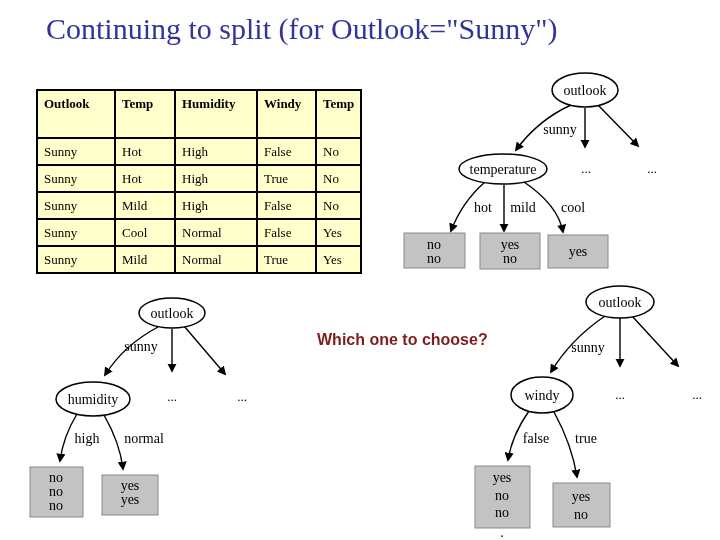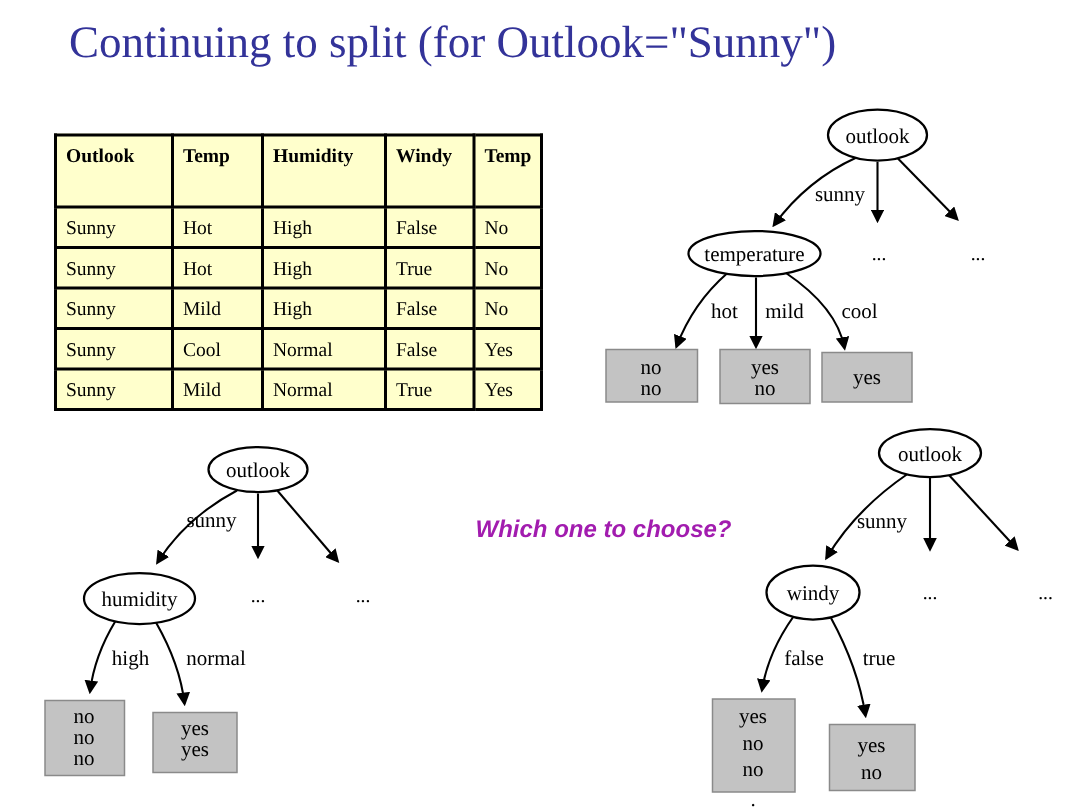--- a/index.html
+++ b/index.html
@@ -1,21 +1,21 @@
 <!DOCTYPE html>
 <html><head>
 <meta charset="utf-8">
 <style>
   html,body{margin:0;padding:0;background:#ffffff;}
   .slide{position:relative;width:720px;height:540px;background:#ffffff;overflow:hidden;
          font-family:"Liberation Serif",serif;}
   .title{position:absolute;left:46px;top:12px;font-size:30px;line-height:1.15;
          color:#333399;white-space:nowrap;font-family:"Liberation Serif",serif;}
-  .question{position:absolute;left:317px;top:345px;font-size:16px;font-weight:bold;
-            color:#a21caf;font-family:"Liberation Sans",sans-serif;white-space:nowrap;font-style:italic;}
+  .question{position:absolute;left:317px;top:331px;font-size:16px;font-weight:bold;
+            color:#7f1d1d;font-family:"Liberation Sans",sans-serif;white-space:nowrap;}
 
   table.data{position:absolute;left:36px;top:89px;border-collapse:collapse;
              table-layout:fixed;width:324px;background:#ffffcc;}
   table.data th,table.data td{border:2px solid #000;font-family:"Liberation Serif",serif;
              font-size:13px;color:#000;padding:0 0 0 6px;overflow:hidden;white-space:nowrap;}
   table.data th{height:41px;text-align:left;vertical-align:top;padding-top:5px;font-weight:bold;}
   table.data td{height:25px;vertical-align:middle;}
   td.sunny{color:#a93f35;}
 
   svg.tree{position:absolute;overflow:visible;}

